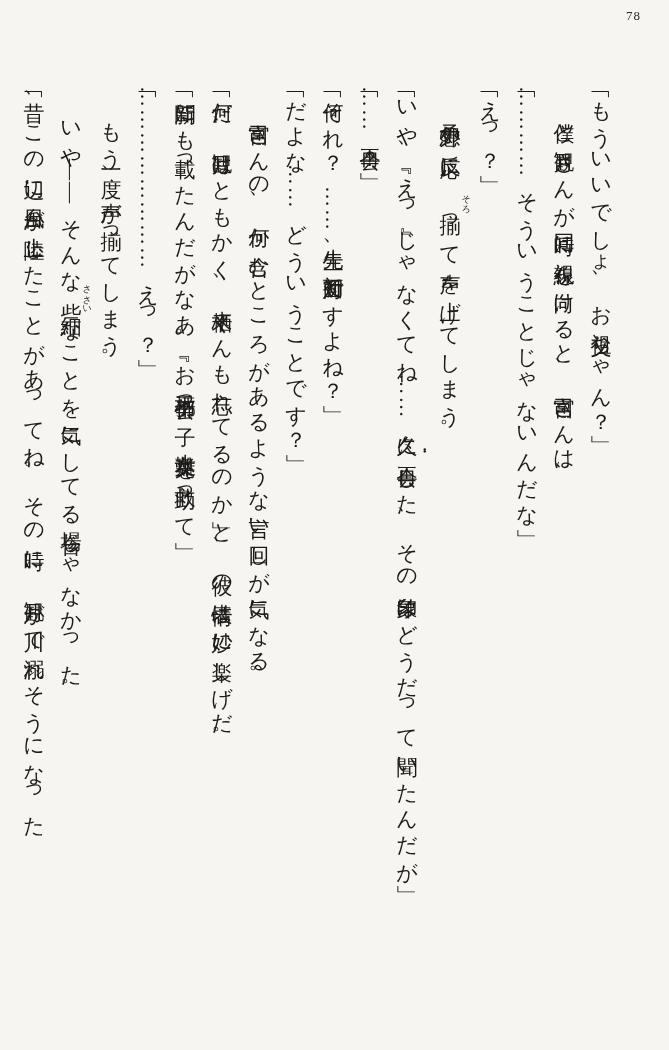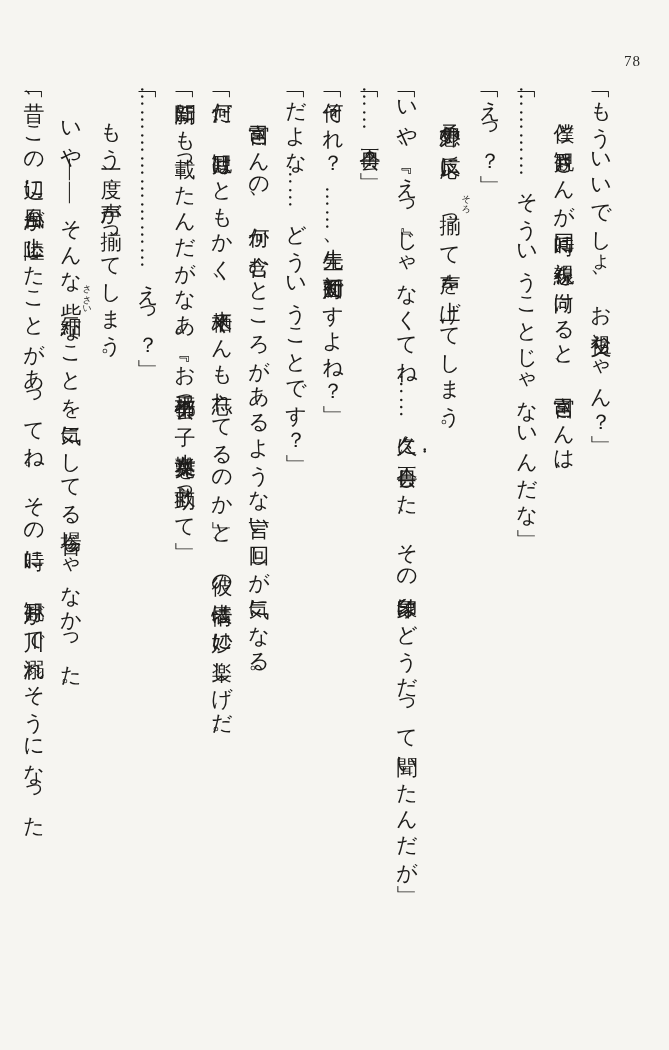--- a/index.html
+++ b/index.html
@@ -15,24 +15,23 @@
     width: 669px;
     height: 1050px;
     background: #f6f5f1;
     color: #1d1c1a;
     font-family: "Liberation Serif", "DejaVu Serif", serif;
   }
   .page-number {
     position: absolute;
     top: 8px;
     right: 28px;
-    font-size: 15px;
+    font-size: 13px;
     letter-spacing: 1px;
     color: #2a2a28;
-    margin-top: 45px;
   }
   .text-block {
     position: absolute;
     top: 84px;
     right: 50px;
     height: 956px;
     width: 594px;
     writing-mode: vertical-rl;
     
     font-size: 21px;

